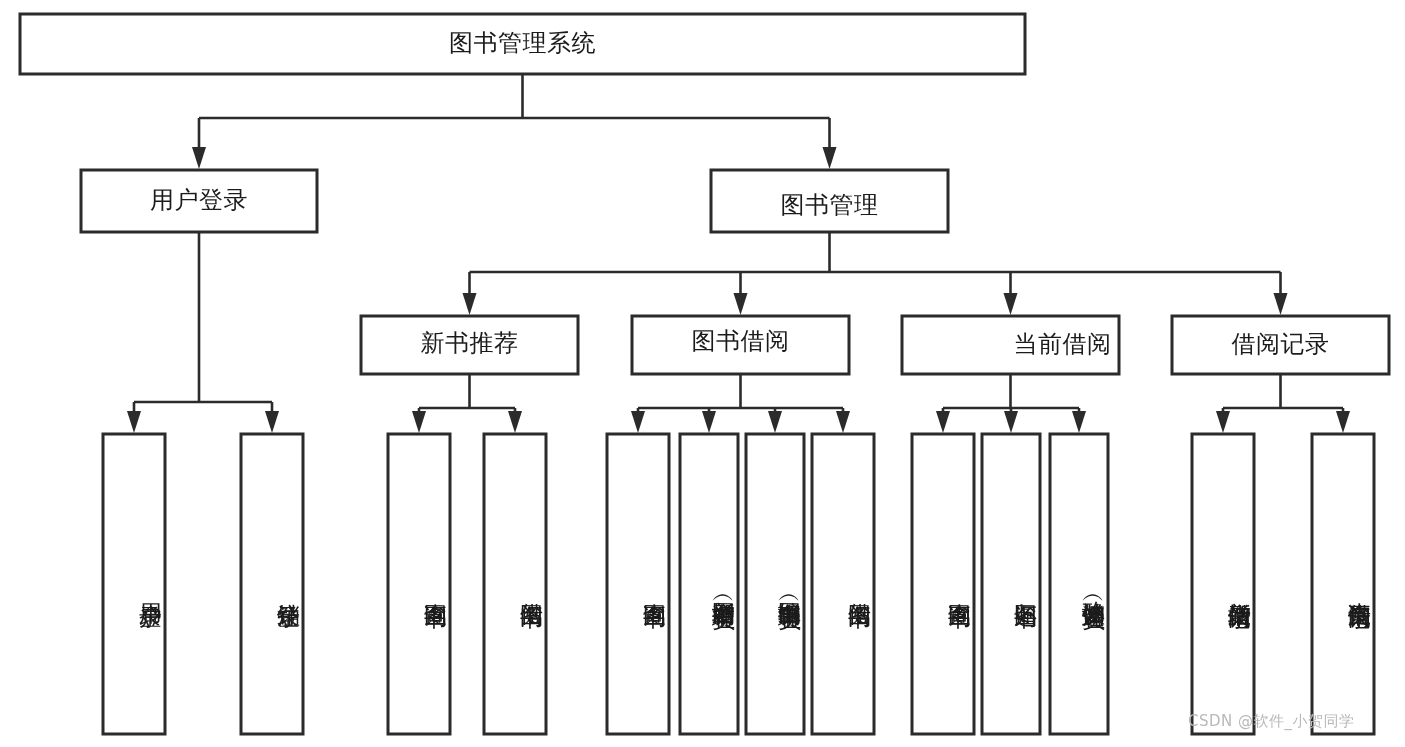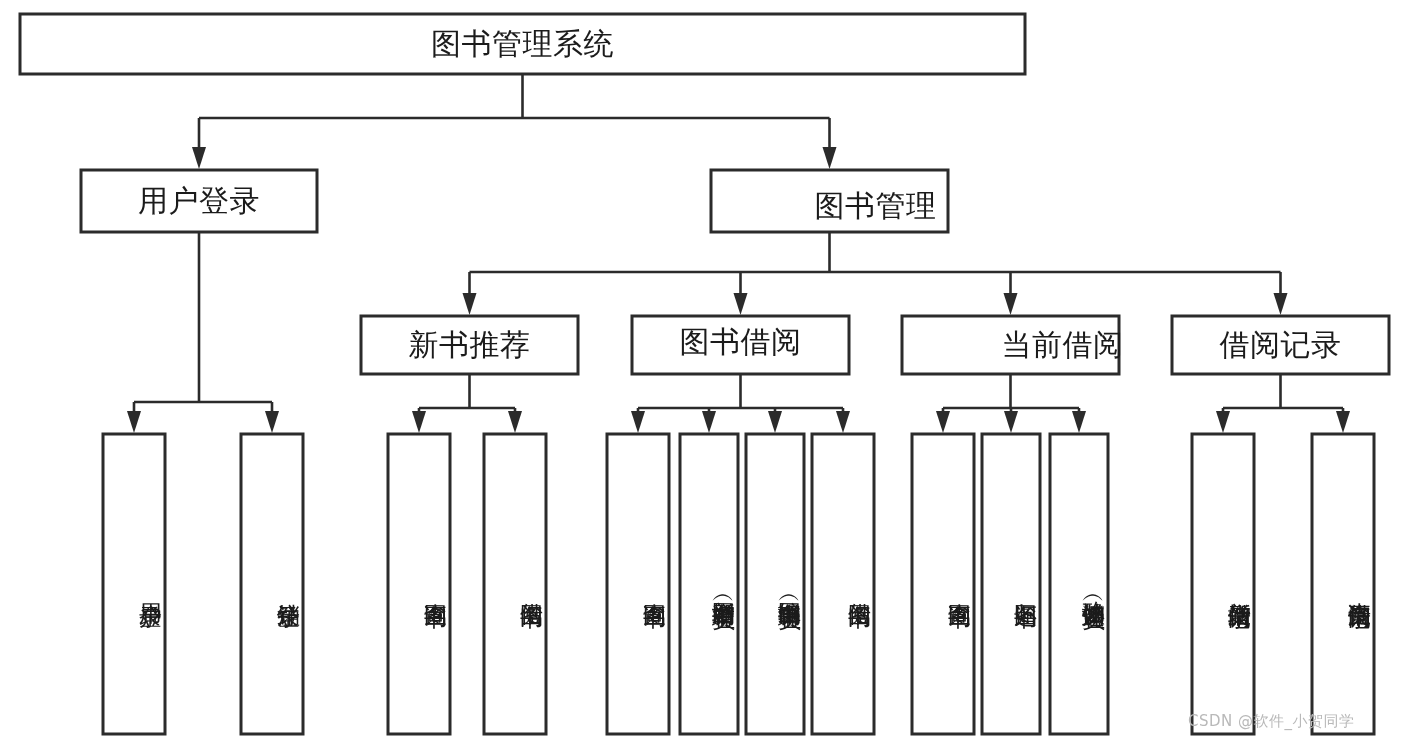--- a/index.html
+++ b/index.html
@@ -40,21 +40,21 @@
     fill: #2b2b2b;
     stroke: none;
   }
   .node-label-h {
     position: absolute;
     display: flex;
     align-items: center;
     justify-content: center;
     text-align: center;
     color: #1b1b1b;
-    font-size: 30px;
+    font-size: 24px;
     line-height: 1.15;
     letter-spacing: 0.5px;
     white-space: nowrap;
     pointer-events: none;
   }
   .node-label-v {
     position: absolute;
     display: flex;
     align-items: center;
     justify-content: center;
@@ -157,22 +157,22 @@
         <rect x="982" y="434" width="58" height="300" class="node-box"></rect>
         <rect x="1050" y="434" width="58" height="300" class="node-box"></rect>
         <rect x="1192" y="434" width="62" height="300" class="node-box"></rect>
         <rect x="1312" y="434" width="62" height="300" class="node-box"></rect>
       </g>
   </svg>
 
   <div id="labels-layer">
       <div class="node-label-h" style="left: 20px; top: 14px; width: 1005px; height: 60px;">图书管理系统</div>
       <div class="node-label-h" style="left: 81px; top: 170px; width: 236px; height: 62px;">用户登录</div>
-      <div class="node-label-h" style="left: 711px; top: 170px; width: 237px; height: 72px; padding-left: 46px;">图书管理</div>
-      <div class="node-label-h" style="left: 361px; top: 316px; width: 217px; height: 58px;">新书推荐</div>
+      <div class="node-label-h" style="left: 711px; top: 170px; width: 237px; height: 72px;">图书管理</div>
+      <div class="node-label-h" style="left: 361px; top: 316px; width: 217px; height: 58px; font-family: Liberation Mono, monospace;">新书推荐</div>
       <div class="node-label-h" style="left: 632px; top: 316px; width: 217px; height: 52px;">图书借阅</div>
       <div class="node-label-h" style="left: 954px; top: 316px; width: 217px; height: 58px;">当前借阅</div>
       <div class="node-label-h" style="left: 1172px; top: 316px; width: 217px; height: 58px;">借阅记录</div>
       <div class="node-label-v" style="left: 103px; top: 434px; width: 62px; height: 300px; align-items: flex-start; padding-top: 6px; box-sizing: border-box;">用户登录</div>
       <div class="node-label-v" style="left: 241px; top: 434px; width: 62px; height: 300px; align-items: flex-start; padding-top: 6px; box-sizing: border-box;">注销登录</div>
       <div class="node-label-v" style="left: 388px; top: 434px; width: 62px; height: 300px; align-items: flex-start; padding-top: 6px; box-sizing: border-box;">查询图书</div>
       <div class="node-label-v" style="left: 484px; top: 434px; width: 62px; height: 300px; align-items: flex-start; padding-top: 6px; box-sizing: border-box;">借阅图书</div>
       <div class="node-label-v" style="left: 607px; top: 434px; width: 62px; height: 300px; align-items: flex-start; padding-top: 6px; box-sizing: border-box;">查询图书</div>
       <div class="node-label-v" style="left: 680px; top: 434px; width: 58px; height: 300px; align-items: flex-start; padding-top: 6px; box-sizing: border-box;">新增图书（管理员）</div>
       <div class="node-label-v" style="left: 746px; top: 434px; width: 58px; height: 300px; align-items: flex-start; padding-top: 6px; box-sizing: border-box;">编辑图书（管理员）</div>

